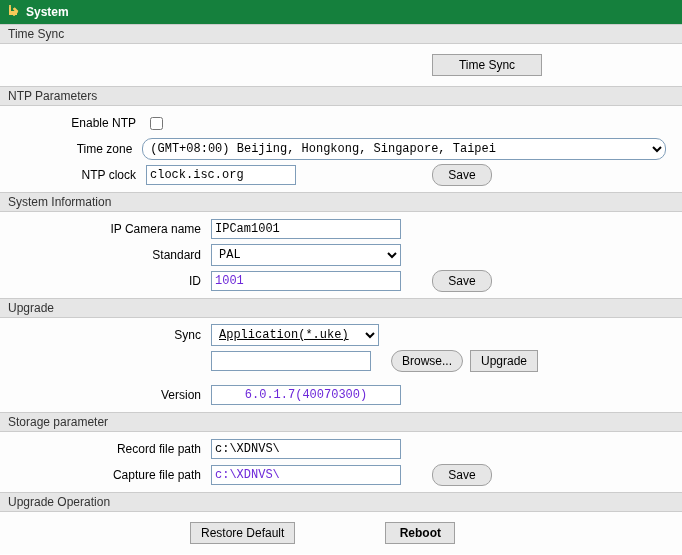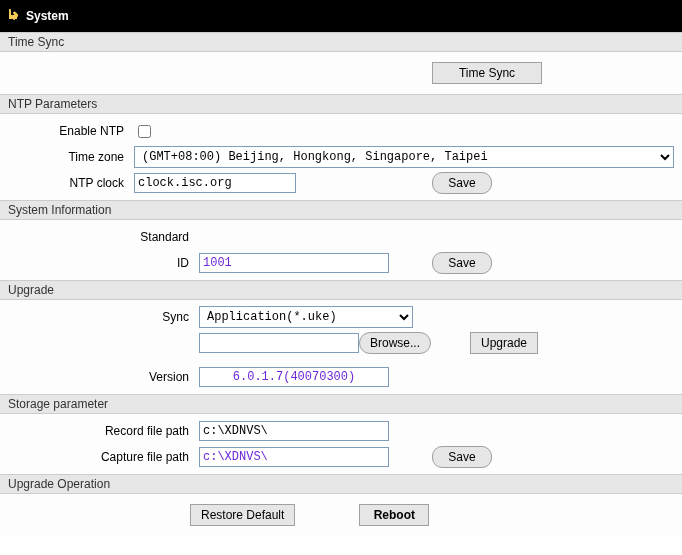--- a/index.html
+++ b/index.html
@@ -4,45 +4,45 @@
 <style>
   * { box-sizing: border-box; }
   body {
     margin: 0;
     font-family: Arial, sans-serif;
     font-size: 12px;
     background: #fff;
     width: 682px;
   }
   .header-bar {
-    background: #000000;
+    background: #15803d;
     color: #fff;
     font-weight: bold;
     padding: 4px 8px;
     display: flex;
     align-items: center;
     gap: 6px;
-    height: 32px;
+    height: 24px;
   }
   .header-bar svg { width: 12px; height: 12px; }
   .section-header {
     background: #e6e6e6;
     border-top: 1px solid #ccc;
     border-bottom: 1px solid #ccc;
     padding: 3px 8px;
     color: #333;
     height: 20px;
     display: flex;
     align-items: center;
   }
   .form-row {
     display: flex;
     align-items: center;
     min-height: 26px;
-    padding: 1px 4px;
+    padding: 1px 16px;
   }
   .form-label {
     width: 130px;
     text-align: right;
     padding-right: 10px;
     color: #000;
   }
   .form-label-wide {
     width: 195px;
     text-align: right;
@@ -83,21 +83,21 @@
   .body-section {
     background: #fdfdfd;
     padding: 4px 0;
   }
   .spacer-row {
     height: 34px;
     position: relative;
   }
   .center-btns {
     display: flex;
-    gap: 64px;
+    gap: 90px;
     justify-content: flex-start;
     padding-left: 190px;
     padding-top: 6px;
     padding-bottom: 6px;
   }
 </style>
 </head>
 <body>
 
 <div class="header-bar">
@@ -124,59 +124,66 @@
 <div class="section-header">
   <span>NTP Parameters</span>
 </div>
 <div class="body-section">
   <div class="form-row">
     <div class="form-label">Enable NTP</div>
     <input type="checkbox" style="">
   </div>
   <div class="form-row">
     <div class="form-label">Time zone</div>
-    <select style="width:540px;">
+    <select style="width:540px;border-radius:10px;">
       <option>(GMT+08:00) Beijing, Hongkong, Singapore, Taipei</option>
     </select>
   </div>
   <div class="form-row rel">
     <div class="form-label">NTP clock</div>
-    <input type="text" style="width: 162px;" value="clock.isc.org">
+    <input type="text" style="width: 150px;" value="clock.isc.org">
     <button class="btn right-btn">Save</button>
   </div>
 </div>
 
 <div class="section-header">
   <span>System Information</span>
 </div>
 <div class="body-section">
   <div class="form-row">
+    <div class="form-label-wide">IP Camera name</div>
+    <input type="text" style="width: 190px;" value="IPCam1001">
+  </div>
+  <div class="form-row">
     <div class="form-label-wide">Standard</div>
+    <select style="width:190px;">
+      <option>PAL</option>
+    </select>
   </div>
   <div class="form-row rel">
     <div class="form-label-wide">ID</div>
     <input type="text" readonly="" style="width: 190px;" value="1001">
     <button class="btn right-btn">Save</button>
   </div>
 </div>
 
 <div class="section-header">
   <span>Upgrade</span>
 </div>
 <div class="body-section">
   <div class="form-row">
     <div class="form-label-wide">Sync</div>
-    <select style="width:214px;">
+    <select style="width:168px;text-decoration:underline;">
       <option>Application(*.uke)</option>
     </select>
   </div>
   <div class="form-row rel">
     <div class="form-label-wide"></div>
     <input type="text" style="width: 160px;">
-    <button class="btn" style="margin-left:0;border-radius:11px;">Browse...</button>
+    <button class="btn" style="margin-left:20px;border-radius:11px;">Browse...</button>
     <button class="btn" style="position:absolute;left:470px;">Upgrade</button>
   </div>
   <div style="height:8px;"></div>
   <div class="form-row">
     <div class="form-label-wide">Version</div>
     <input type="text" readonly="" style="width: 190px; text-align: center;" value="6.0.1.7(40070300)">
   </div>
 </div>
 
 <div class="section-header">

